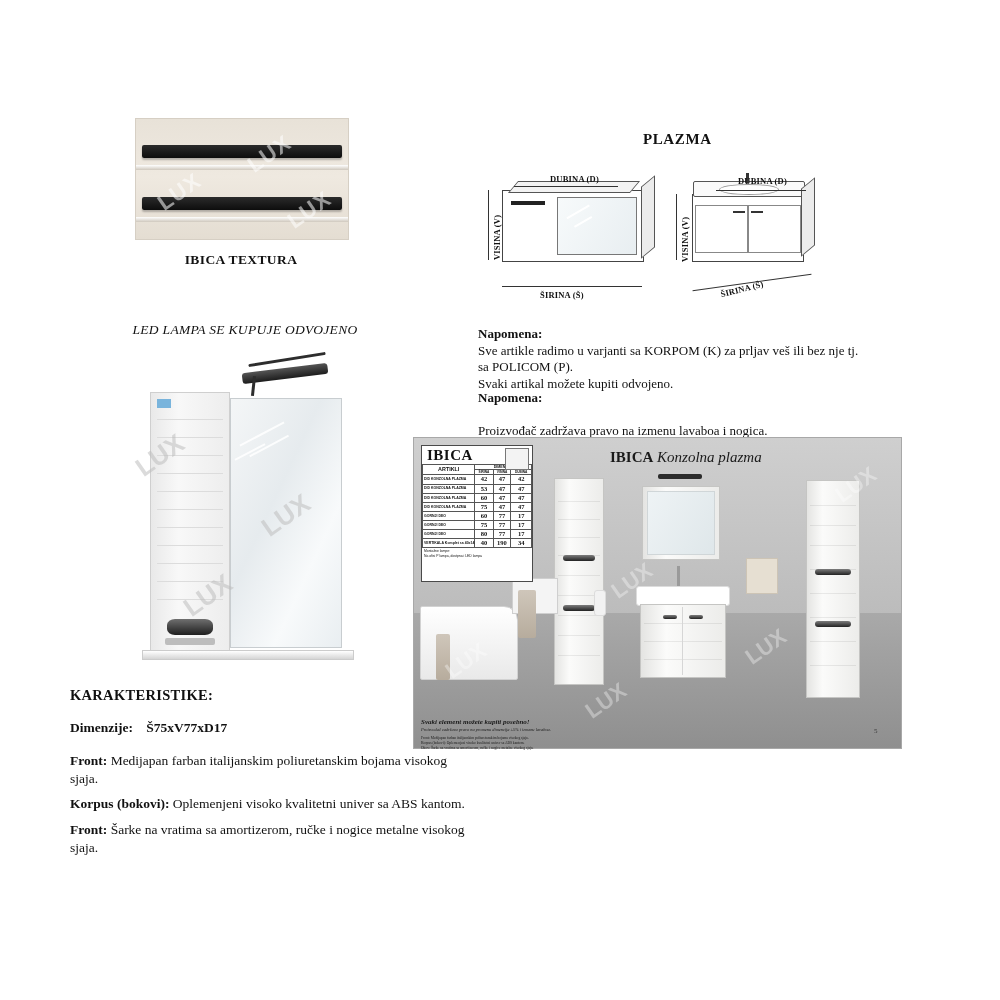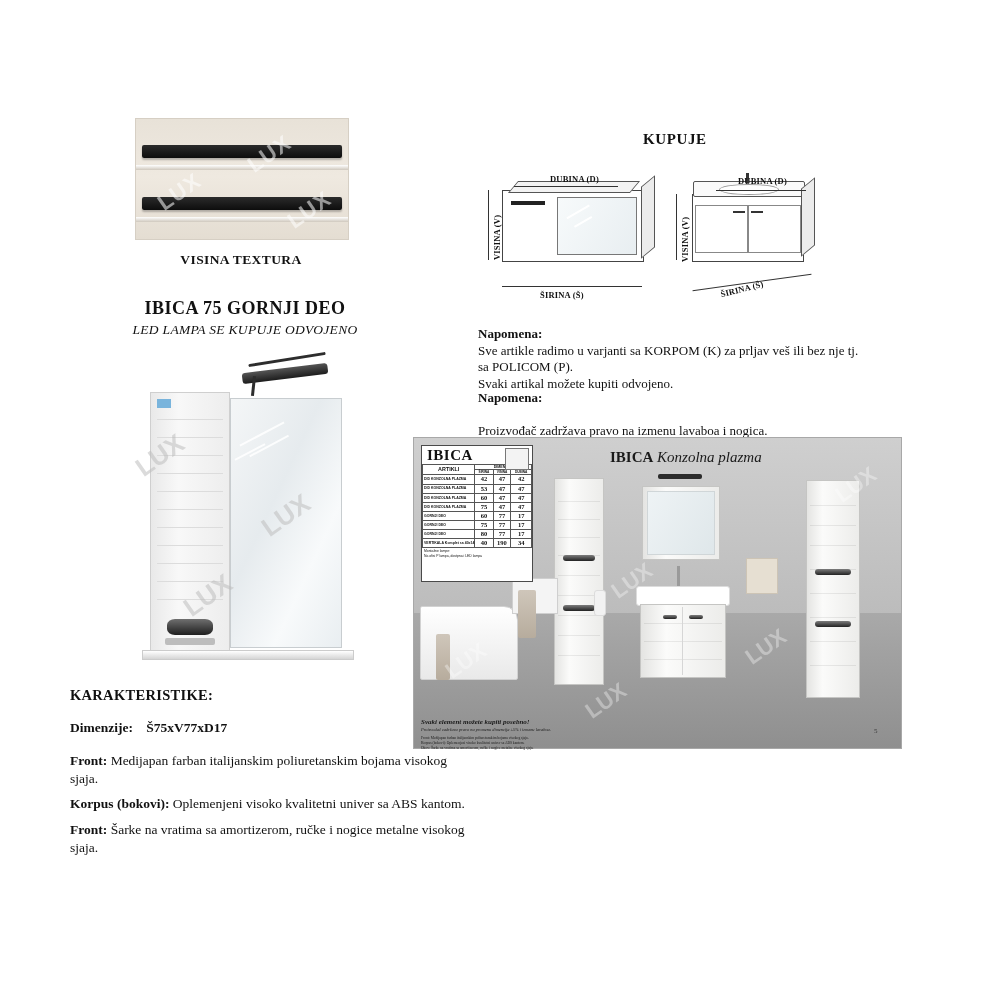--- a/index.html
+++ b/index.html
@@ -381,23 +381,22 @@
 
   <div class="texture-box">
     <div class="tex-band b1"></div>
     <div class="tex-shelf s1"></div>
     <div class="tex-band b2"></div>
     <div class="tex-shelf s2"></div>
     <div class="tex-wm" style="left:20px; top:60px;">LUX</div>
     <div class="tex-wm" style="left:110px; top:22px;">LUX</div>
     <div class="tex-wm" style="left:150px; top:78px;">LUX</div>
   </div>
-  <div class="texture-caption">VISINA TEXTURA</div>
-
-  <div class="main-title">IBICA 75 GORNJI DEO</div>
+  <div class="texture-caption">IBICA TEXTURA</div>
+
   <div class="main-sub">LED LAMPA SE KUPUJE ODVOJENO</div>
 
   <div class="product">
     <div class="lamp-arm"></div>
     <div class="lamp-head"></div>
     <div class="lamp-stem"></div>
 
     <div class="cabinet">
       <div class="cabinet-badge"></div>
       <div class="slat" style="top:26px"></div>
@@ -438,21 +437,21 @@
       <b>Front:</b><span> Medijapan farban italijanskim poliuretanskim bojama visokog sjaja.</span>
     </p>
     <p>
       <b>Korpus (bokovi):</b><span> Oplemenjeni visoko kvalitetni univer sa ABS kantom.</span>
     </p>
     <p>
       <b>Front:</b><span> Šarke na vratima sa amortizerom, ručke i nogice metalne visokog sjaja.</span>
     </p>
   </div>
 
-  <div class="legenda-title">KUPUJE</div>
+  <div class="legenda-title">PLAZMA</div>
 
   <div class="legend-wrap">
 
     <div style="position:absolute; left:22px; top:30px; width:140px; height:70px; border:1px solid #444; background:#fff;">
       <div style="position:absolute; left:10px; top:-10px; width:120px; height:10px; background:#f3f3f3; border:1px solid #555; transform:skewX(-40deg);"></div>
       <div style="position:absolute; right:-12px; top:-10px; width:12px; height:70px; background:#ececec; border:1px solid #555; transform:skewY(-40deg);"></div>
       <div style="position:absolute; left:54px; top:6px; right:6px; bottom:6px; border:1px solid #777; background:linear-gradient(120deg,#f7fafb,#e8eef1);"></div>
       <div style="position:absolute; left:62px; top:20px; width:26px; height:1.5px; background:#fff; transform:rotate(-30deg);"></div>
       <div style="position:absolute; left:70px; top:30px; width:20px; height:1.5px; background:#fff; transform:rotate(-30deg);"></div>
       <div style="position:absolute; left:8px; top:10px; width:34px; height:4px; background:#222;"></div>

